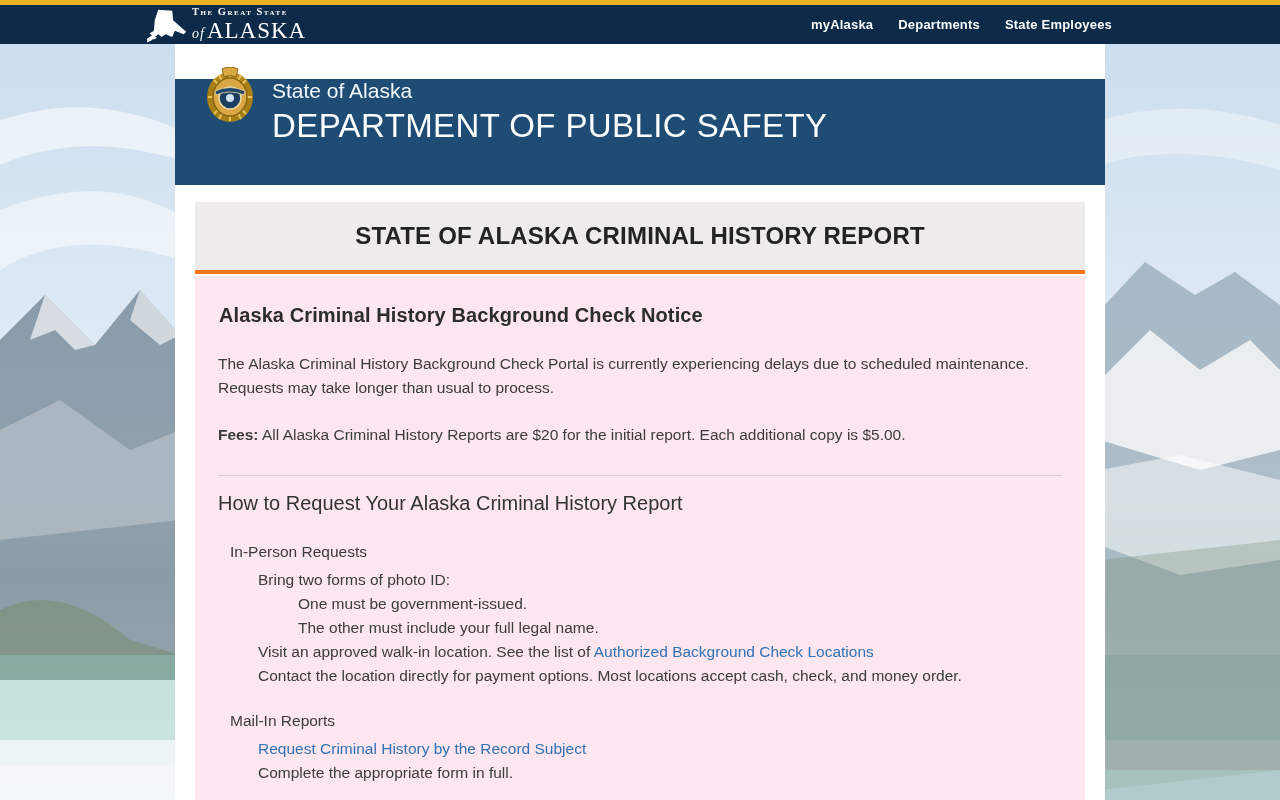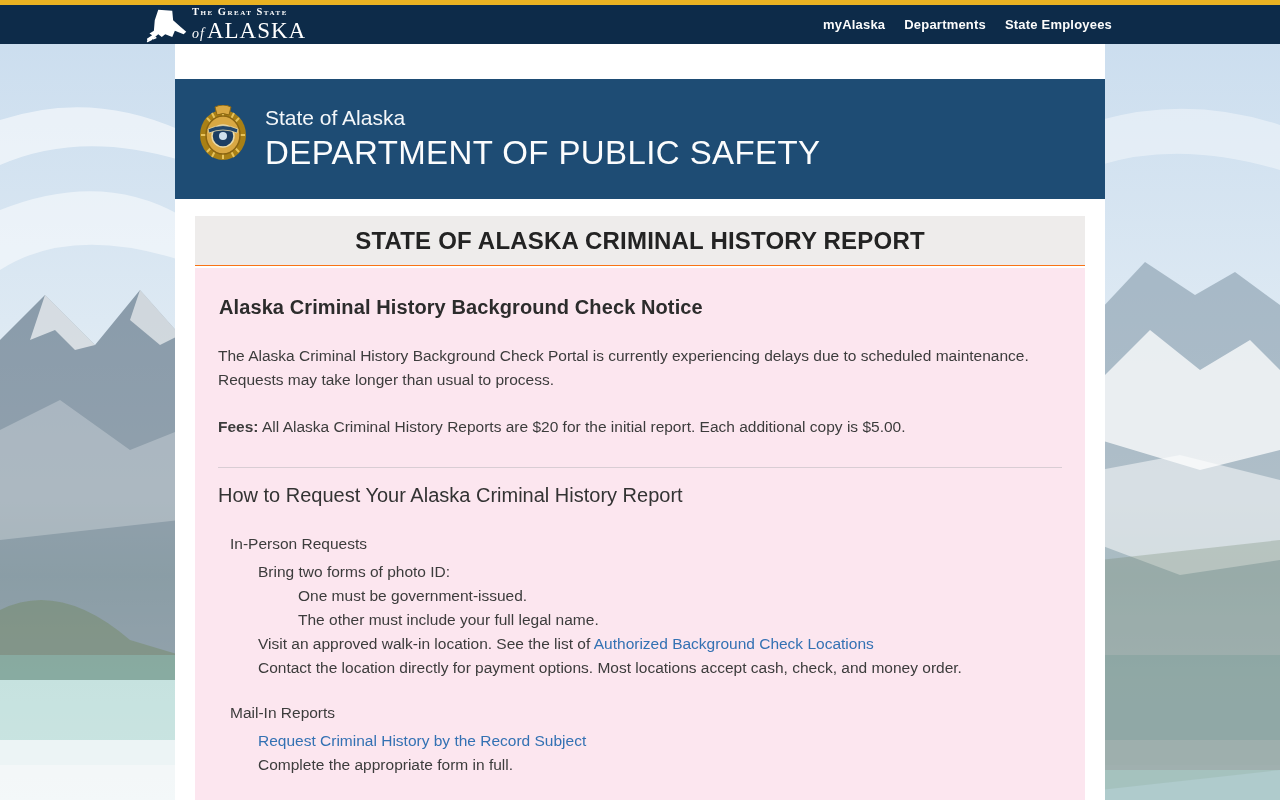--- a/index.html
+++ b/index.html
@@ -16,41 +16,41 @@
   .topnav {
     position:relative; z-index:3; height:39px; background:#0d2b49;
     display:flex; align-items:center;
   }
   .logo { display:flex; align-items:flex-end; margin-left:146px; text-decoration:none; cursor:pointer; }
   .logo-shape { width:42px; height:36px; margin-right:4px; margin-bottom:-2px; }
   .logo-text { color:#fff; font-family:"Liberation Serif", serif; line-height:1; }
   .logo-l1 { display:block; font-size:10.5px; letter-spacing:1.5px; font-variant:small-caps; font-weight:700; margin-bottom:1px; }
   .logo-l2 { display:block; font-size:23px; letter-spacing:1px; font-weight:400; }
   .logo-of { font-style:italic; font-size:14px; margin-right:2px; }
-  .nav-links { margin-left:auto; margin-right:168px; display:flex; gap:19px; }
+  .nav-links { margin-left:auto; margin-right:168px; display:flex; gap:25px; }
   .nav-links a { color:#fcfcfc; font-size:13px; font-weight:700; text-decoration:none; letter-spacing:0.2px; cursor:pointer; }
   
   .column {
     position:relative; z-index:2;
     width:930px; margin:0 auto; background:#ffffff;
     min-height:753px;
   }
   .white-strip { height:35px; background:#ffffff; }
   .dept-header {
-    height:120px; background:#1e4c74;
-    display:flex; align-items:center; padding-left:23px;
+    height:106px; background:#1e4c74;
+    display:flex; align-items:flex-start; padding-left:30px;
   }
   .badge { width:50px; height:56px; flex:0 0 auto; margin-top:-12px; }
   .dept-text { margin-left:17px; color:#ffffff; }
   .agency { font-size:21px; font-weight:400; margin-bottom:4px; color:#f4f7fa; }
   .department { font-size:33px; font-weight:300; letter-spacing:0.4px; color:#fbfcfd; }
   .content { padding:17px 20px 0 20px; }
   .title-bar {
-    background:#eeeceb; border-bottom:1px solid #f97316;
-    height:50px; display:flex; align-items:center; justify-content:center;
+    background:#eeeceb; border-bottom:4px solid #f97316;
+    height:72px; display:flex; align-items:center; justify-content:center;
     margin-bottom:2px;
   }
   .page-title { font-size:24px; font-weight:700; color:#232323; letter-spacing:0.2px; }
   .pink {
     background:#fce6ef; min-height:560px;
     padding:21px 23px 30px 23px;
   }
   .pink h2 { font-size:20px; font-weight:700; color:#2c2c2c; margin:7px 0 25px 1px; letter-spacing:0.1px; }
   .pink p { font-size:15.5px; color:#3c3c3c; line-height:24px; margin-bottom:16px; }
   .pink p.fees { margin-top:23px; margin-bottom:0; }

